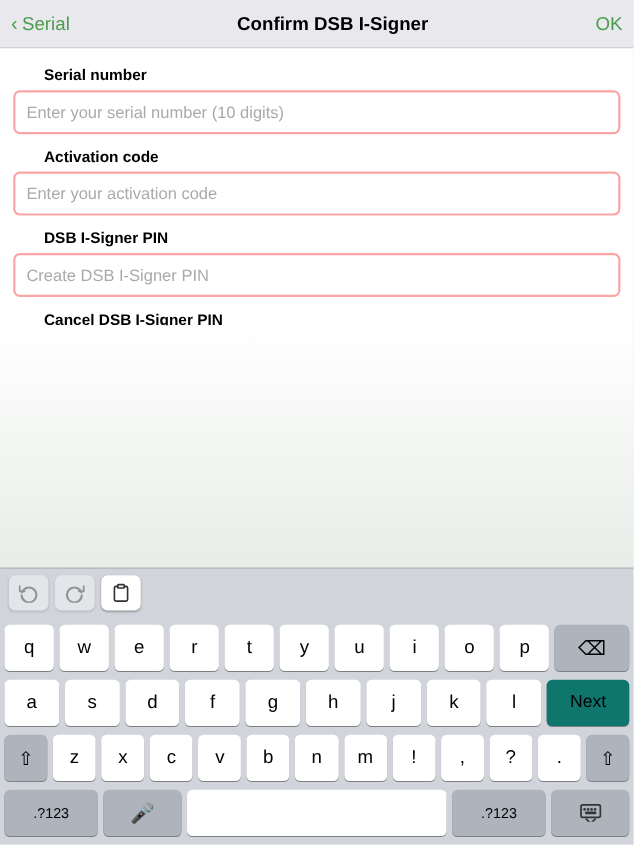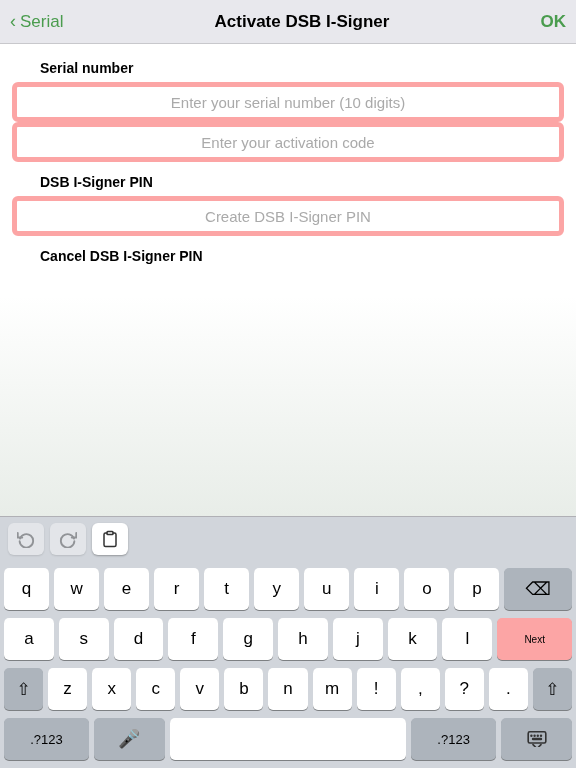--- a/index.html
+++ b/index.html
@@ -36,21 +36,21 @@
       color: #4a9c4e;
     }
     .nav-title {
       font-size: 17px;
       font-weight: 600;
       color: #000;
     }
     .nav-ok {
       color: #4a9c4e;
       font-size: 17px;
-      font-weight: 700;
+      font-weight: 400;
     }
 
     
     .form-area {
       flex: 1;
       background: #fff;
       padding: 16px 12px;
       overflow: hidden;
     }
 
@@ -62,28 +62,27 @@
       margin-top: 12px;
       margin-left: 28px;
     }
     .field-label:first-child {
       margin-top: 0;
     }
 
     .field-input {
       width: 100%;
       height: 40px;
-      border: 5px solid #fca5a5;
+      border: 2px solid #fca5a5;
       border-radius: 6px;
       padding: 0 10px;
       font-size: 15px;
       color: #aaa;
       background: #fff;
       outline: none;
-      text-align: center;
     }
     .field-input::placeholder {
       color: #aaa;
     }
 
     
     .form-spacer {
       flex: 1;
       background: linear-gradient(to bottom, #fff 0%, #e8ede8 100%);
       min-height: 60px;
@@ -146,22 +145,22 @@
       box-shadow: 0 1px 0 rgba(0,0,0,0.4);
       flex: 1;
       min-width: 0;
       user-select: none;
     }
     .key.dark {
       background: #adb4bc;
       color: #000;
     }
     .key.next-key {
-      background: #fca5a5;
-      font-size: 10px;
+      background: #0f766e;
+      font-size: 16px;
       font-weight: 500;
       color: #000;
       flex: 1.5;
     }
     .key.delete-key {
       background: #adb4bc;
       flex: 1.5;
       font-size: 18px;
     }
     .key.space-key {
@@ -182,28 +181,29 @@
     }
   </style>
 </head>
 <body>
 
 <div class="nav-bar">
   <div class="nav-cancel">
     <span class="chevron">‹</span>
     <span>Serial</span>
   </div>
-  <span class="nav-title">Activate DSB I-Signer</span>
+  <span class="nav-title">Confirm DSB I-Signer</span>
   <span class="nav-ok">OK</span>
 </div>
 
 <div class="form-area">
   <div class="field-label">Serial number</div>
   <input class="field-input" type="text" placeholder="Enter your serial number (10 digits)" style="">
 
+  <div class="field-label">Activation code</div>
   <input class="field-input" type="text" placeholder="Enter your activation code" style="">
 
   <div class="field-label">DSB I-Signer PIN</div>
   <input class="field-input" type="password" placeholder="Create DSB I-Signer PIN" style="">
 
   <div class="field-label">Cancel DSB I-Signer PIN</div>
   
 </div>
 
 <div class="form-spacer"></div>

